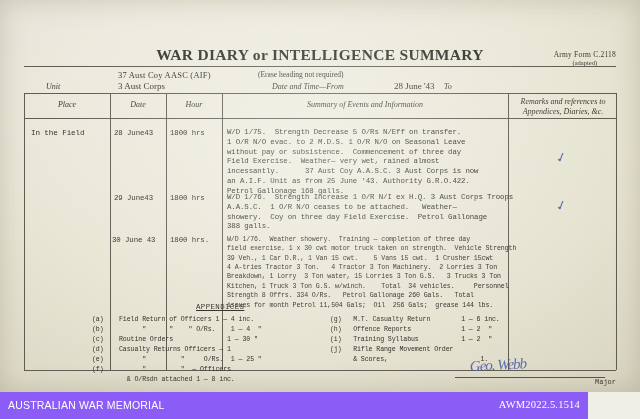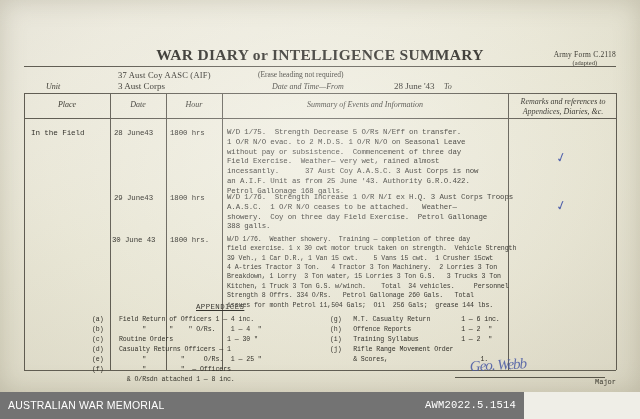--- a/index.html
+++ b/index.html
@@ -212,38 +212,38 @@
     font-family: "Liberation Mono", monospace;
     font-size: 7px;
     color: #1b1a16;
   }
 
   
   .footer {
     position: absolute;
     left: 0;
     top: 392px;
-    width: 524px;
+    width: 588px;
     height: 27px;
-    background: #737373;
+    background: #8b5cf6;
     color: #ffffff;
   }
   .footer .awm {
     position: absolute;
     left: 8px;
     top: 7px;
     font-family: "Liberation Sans", sans-serif;
     font-size: 10.5px;
     letter-spacing: 0.2px;
   }
   .footer .acc {
     position: absolute;
     right: 8px;
     top: 7px;
-    font-family: Liberation Mono, monospace;
+    font-family: Liberation Serif, serif;
     font-size: 10.5px;
     letter-spacing: 0.2px;
   }
   .edge-shadow {
     position: absolute;
     left: 0; top: 0; width: 640px; height: 392px;
     box-shadow: inset 0 0 26px rgba(120,112,85,0.30);
     pointer-events: none;
   }
 </style>

